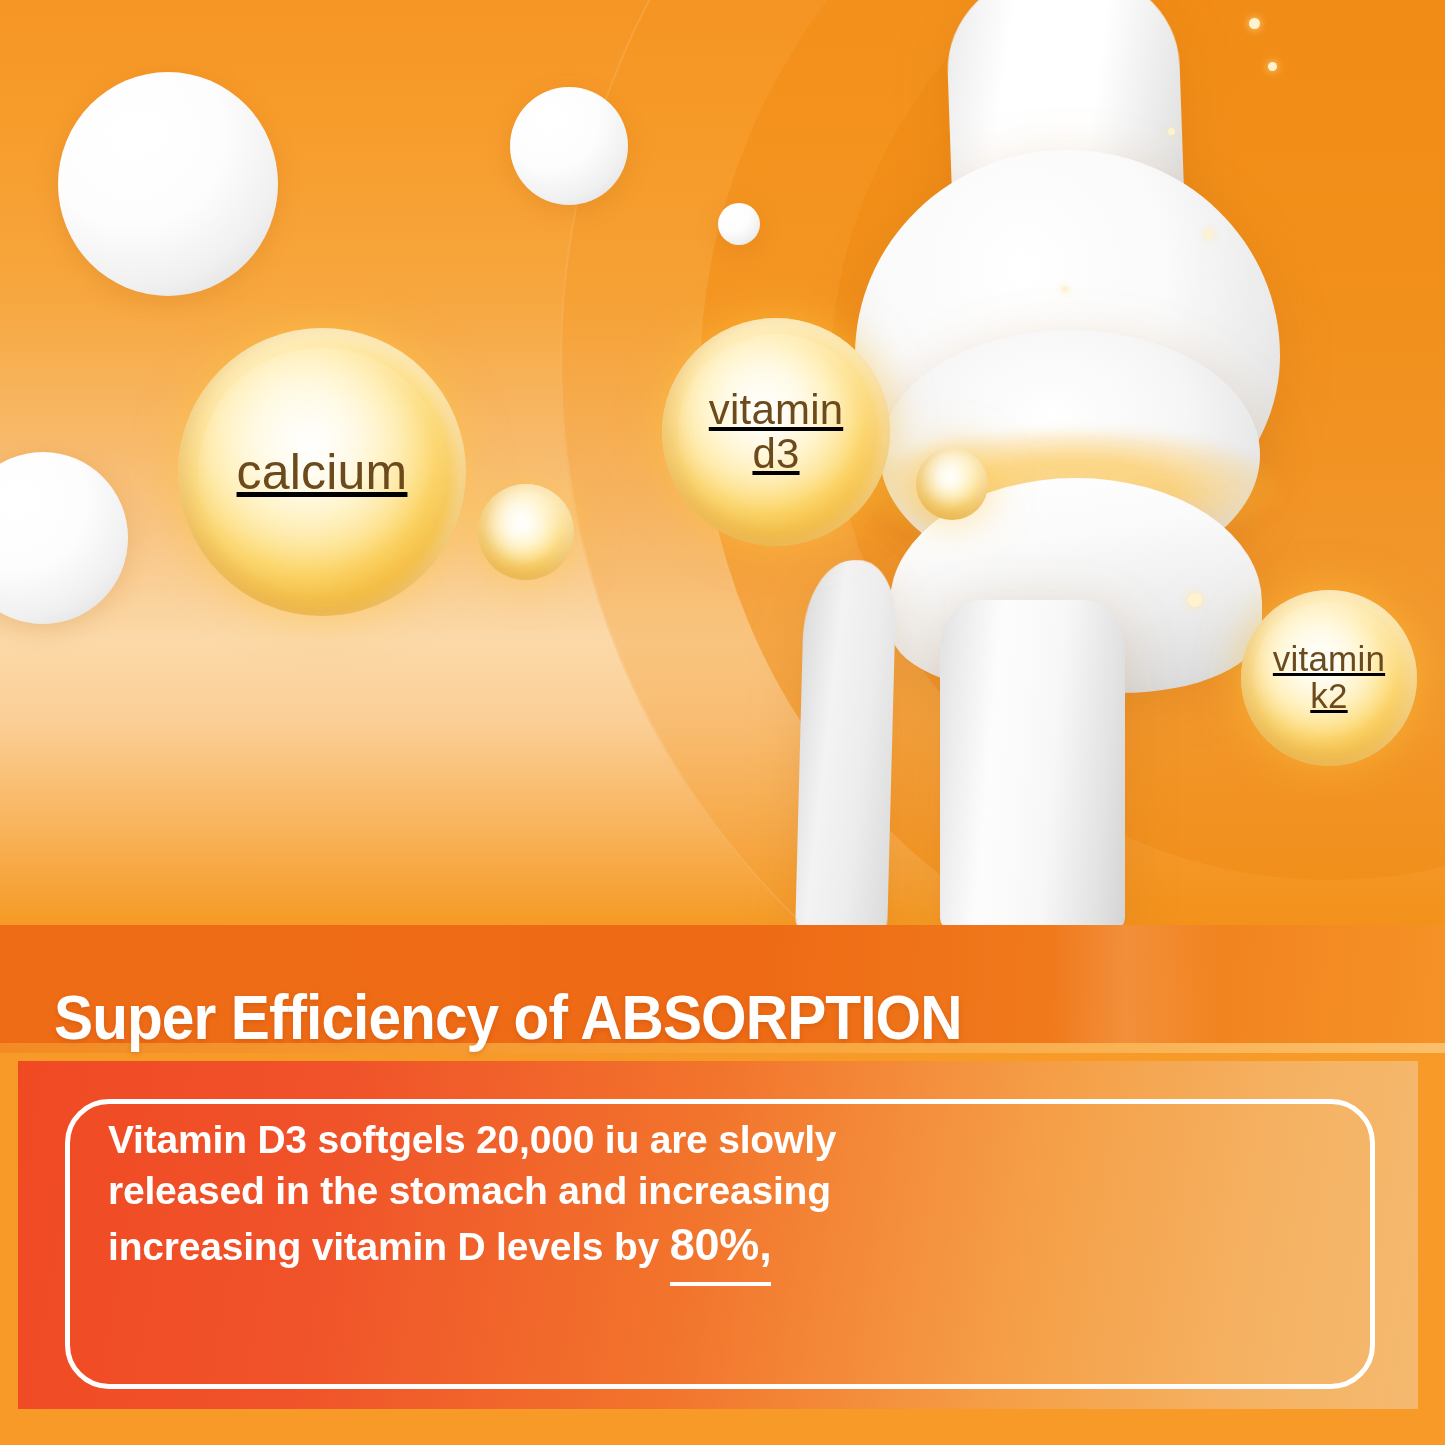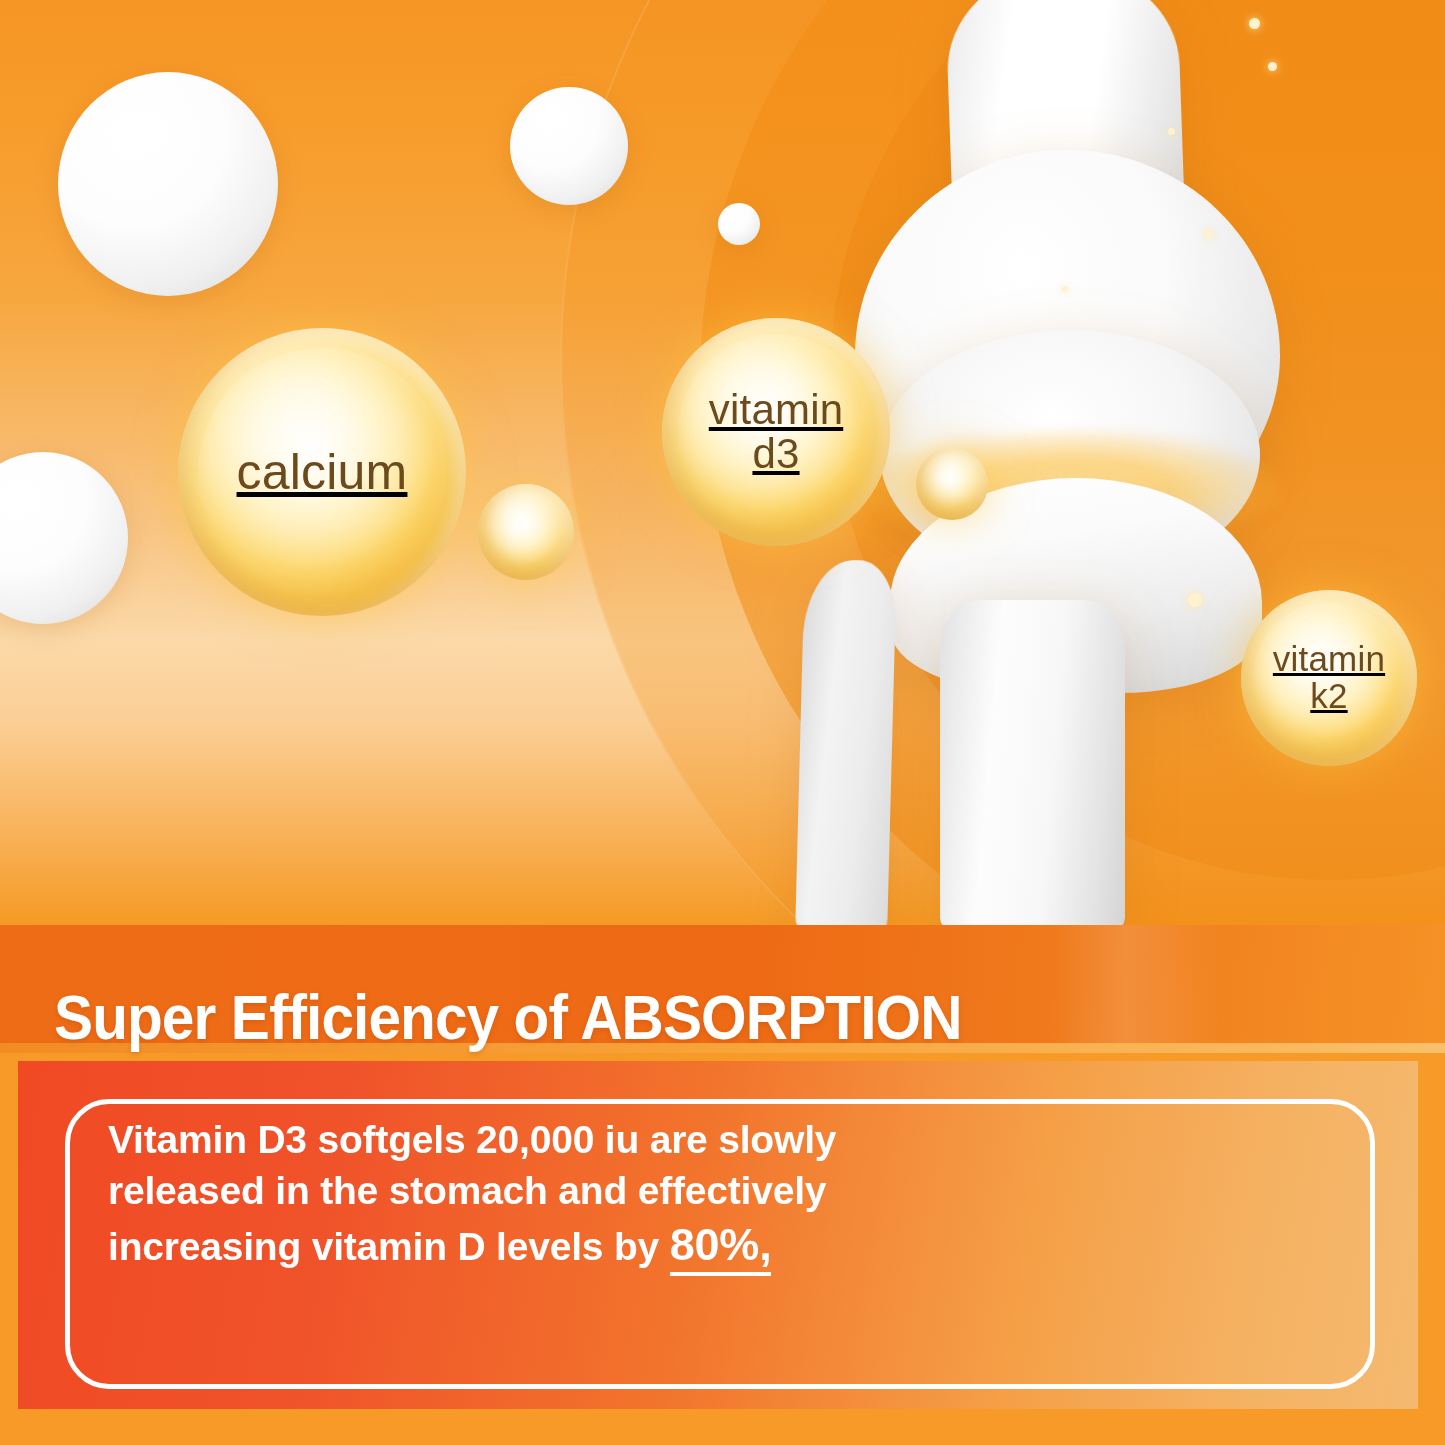--- a/index.html
+++ b/index.html
@@ -103,21 +103,21 @@
   
   .panel-wrap{position:absolute;left:0;top:1053px;width:1445px;height:392px;
     background:#f79a27;}
   .panel{position:absolute;left:18px;top:8px;width:1400px;height:348px;
     background:linear-gradient(100deg,#f04a23 0%,#f0522a 22%,#f2742c 48%,#f5a048 72%,#f5b263 88%,#f4b96f 100%);
     overflow:hidden;}
   .panel-border{position:absolute;left:47px;top:38px;width:1310px;height:290px;
     border:5px solid #ffffff;border-radius:44px;box-sizing:border-box;}
   .panel-text{position:absolute;left:72px;top:62px;width:800px;color:#ffffff;
     font-size:39px;font-weight:700;line-height:1.30;letter-spacing:-.2px;margin-left:36px;}
-  .pct{border-bottom:4px solid #fff;padding-bottom:2px;font-size:45px;}
+  .pct{border-bottom:4px solid #fff;padding-bottom:12px;font-size:45px;}
 </style>
 </head>
 <body>
 
 <div class="poster">
 
   <div class="hero">
 
     <div class="ring ring-c"></div>
     <div class="ring ring-a"></div>
@@ -171,18 +171,18 @@
     <div class="banner-underline"></div>
   </div>
 
   <div class="panel-wrap">
     <div class="panel">
       <div class="panel-border"></div>
     </div>
 
     <div class="panel-text">
       <div>Vitamin D3 softgels 20,000 iu are slowly</div>
-      <div>released in the stomach and effectively</div>
+      <div>released in the stomach and increasing</div>
       <div><span>increasing vitamin D levels by </span><span class="pct">80%,</span></div>
     </div>
 
   </div>
 </div>
 
 </body></html>

